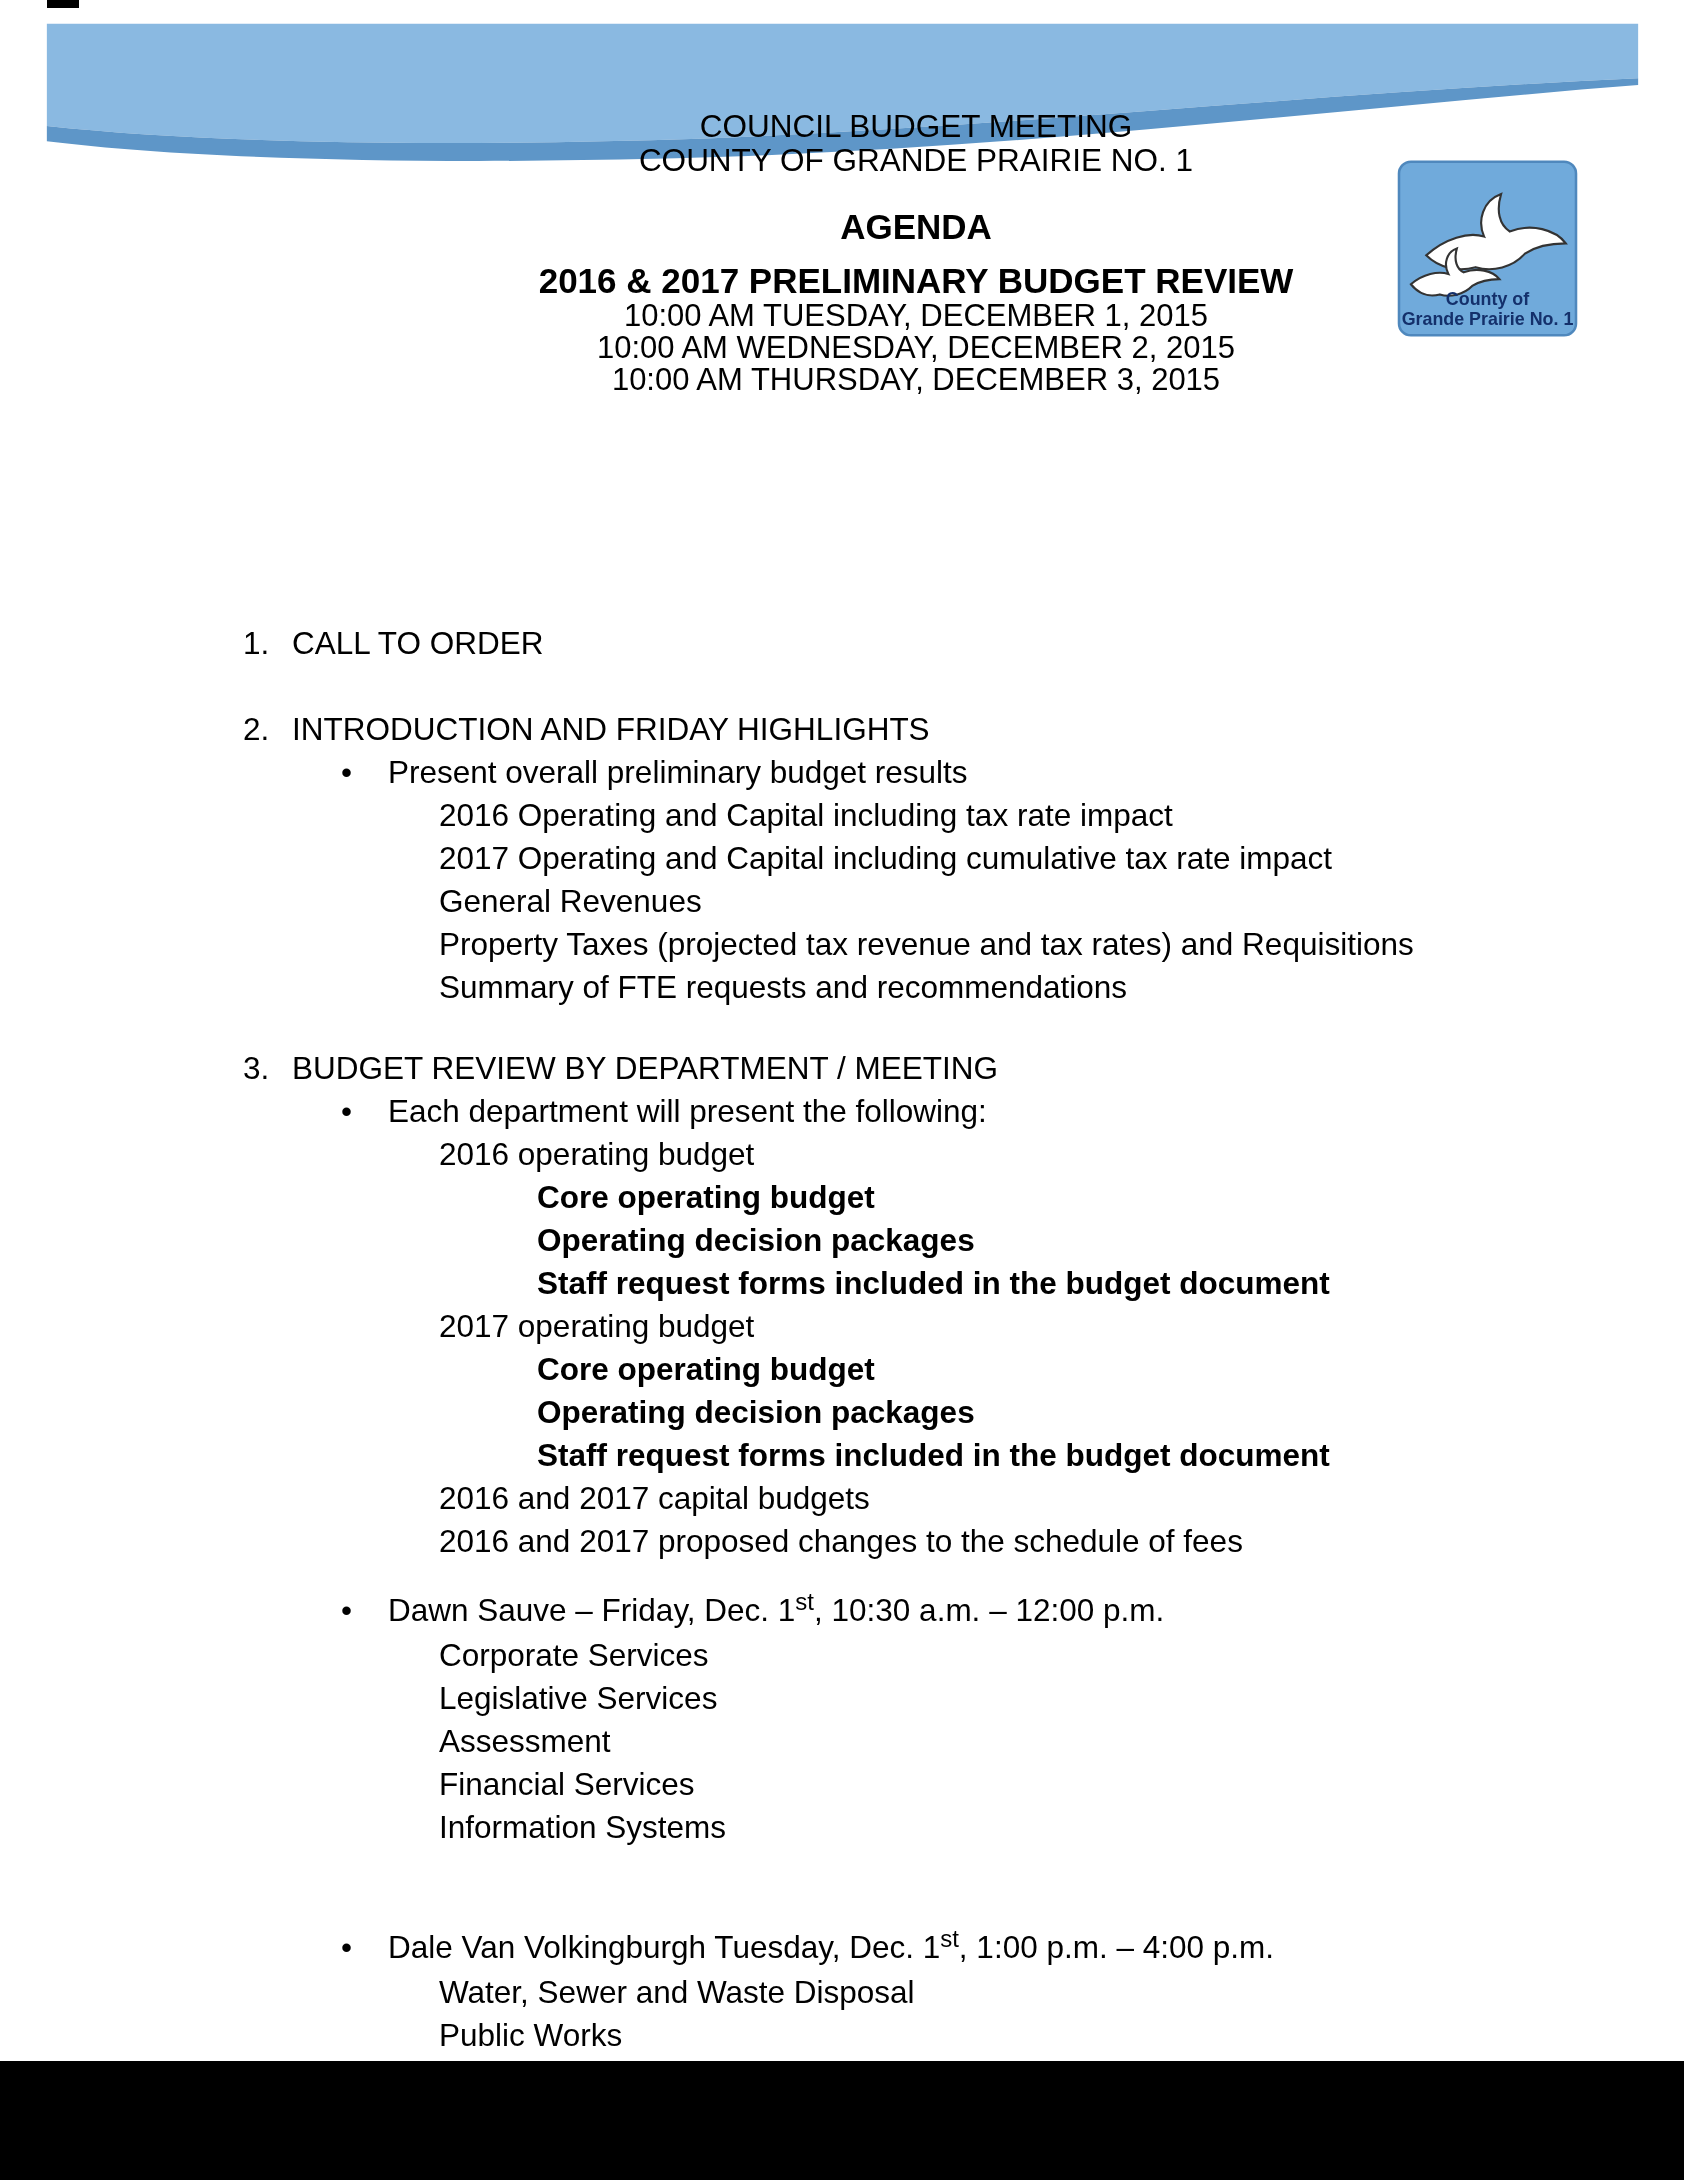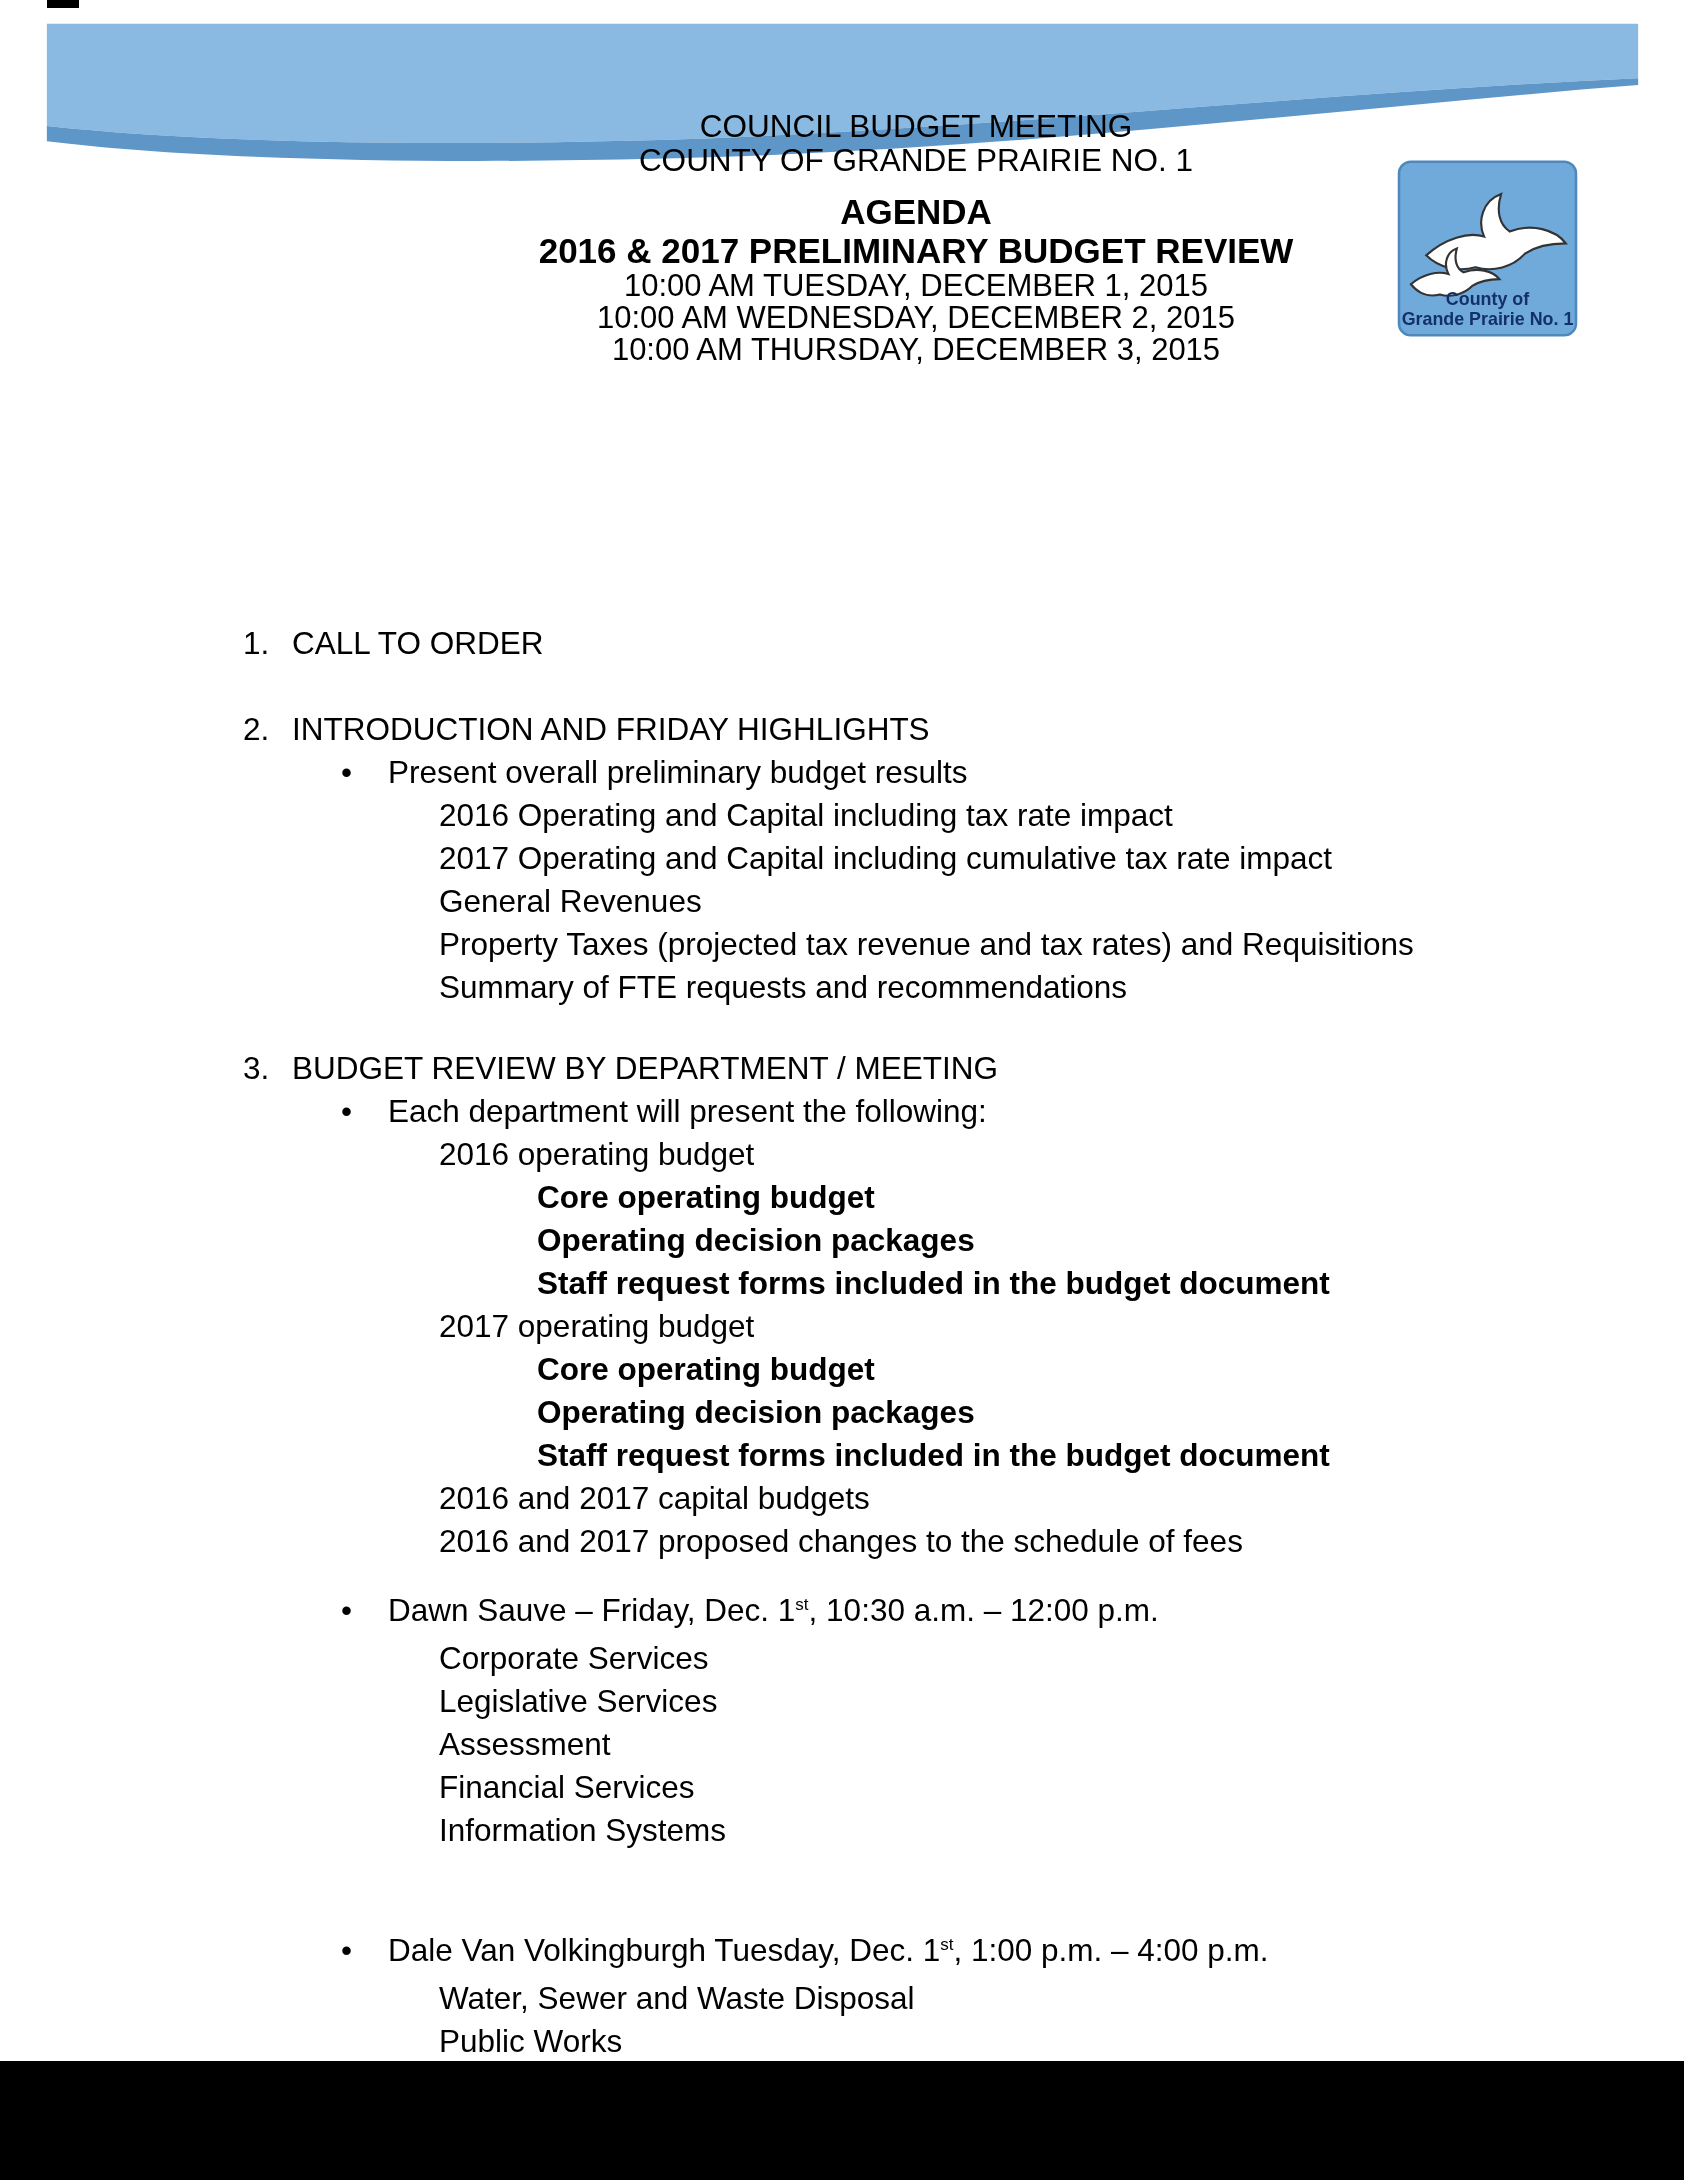--- a/index.html
+++ b/index.html
@@ -18,40 +18,40 @@
 
   
   .logo { position:absolute; top:160px; left:1397px; width:181px; height:177px; }
 
   
   .header-block {
     position:absolute; top:109px; left:243px; width:1346px;
     text-align:center;
   }
   .h-line { font-size:31.5px; line-height:34px; }
-  .h-bold { font-size:35px; line-height:38px; font-weight:bold; margin-top:1px; }
+  .h-bold { font-size:35px; line-height:38px; font-weight:bold; margin-top:16px; }
   .h-gap  { height:15.3px; }
   .h-date { font-size:31px; line-height:32px; }
 
   
   .body {
     position:absolute; top:622px; left:243px; width:1354px;
     font-size:31.5px; line-height:43px;
   }
   .num-row { display:flex; }
   .num-col { width:49px; flex:0 0 49px; }
   .bullet-row { display:flex; padding-left:98px; }
   .bullet-col { width:47px; flex:0 0 47px; }
   .lv2 { padding-left:196px; }
   .lv3 { padding-left:294px;font-weight:bold; }
   .gap50 { margin-top:43px; }
   .gap45 { margin-top:38px; }
   .gap30 { margin-top:25.6px; }
   .gap90 { margin-top:77px; }
-  .sup { font-size:17px; position:relative; top:-10.2px; }
+  .sup { font-size:24px; position:relative; top:-10.2px; }
 
   
   .bottom-bar { position:absolute; left:0; top:2061px; width:1685px; height:119px; background:#000; }
 
   .logo-caption { font-weight:bold; }
 </style>
 </head>
 <body>
 
 <div class="page">

